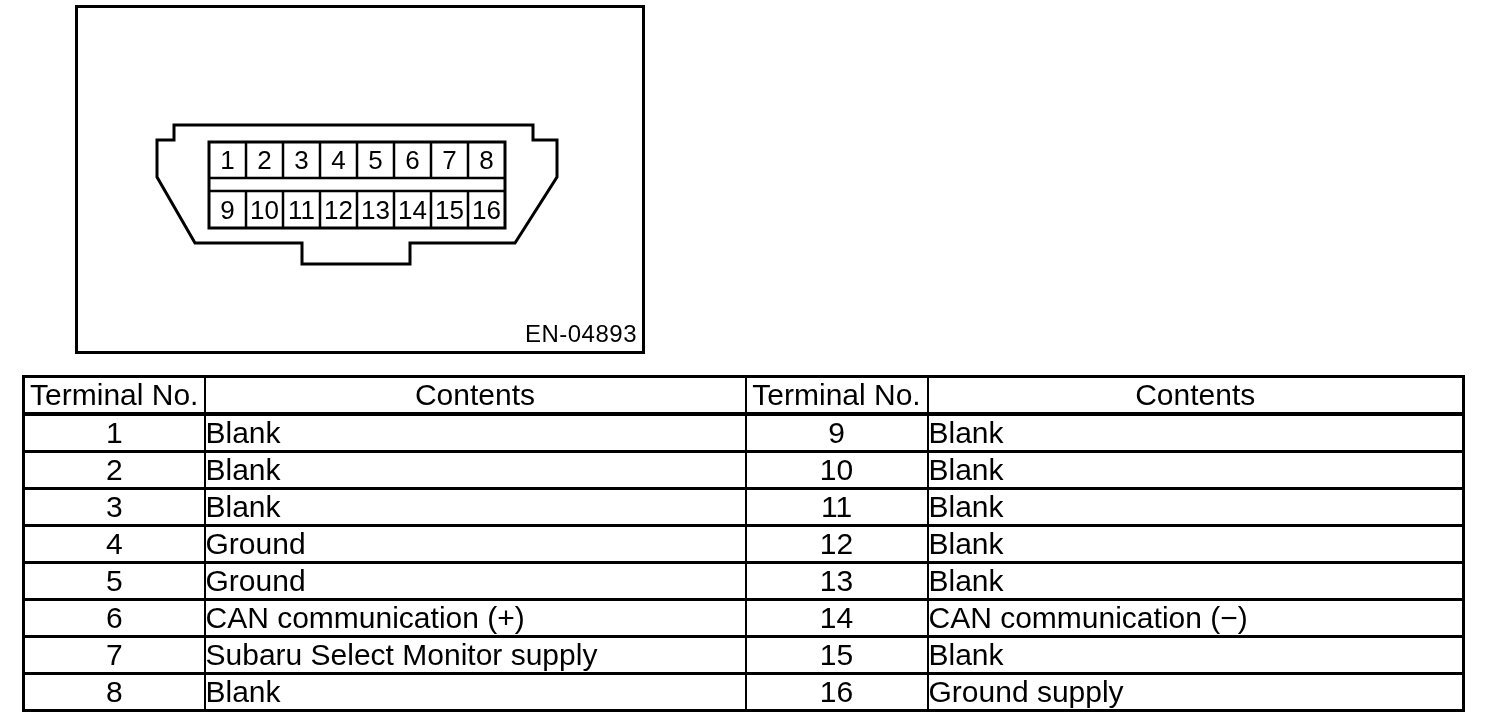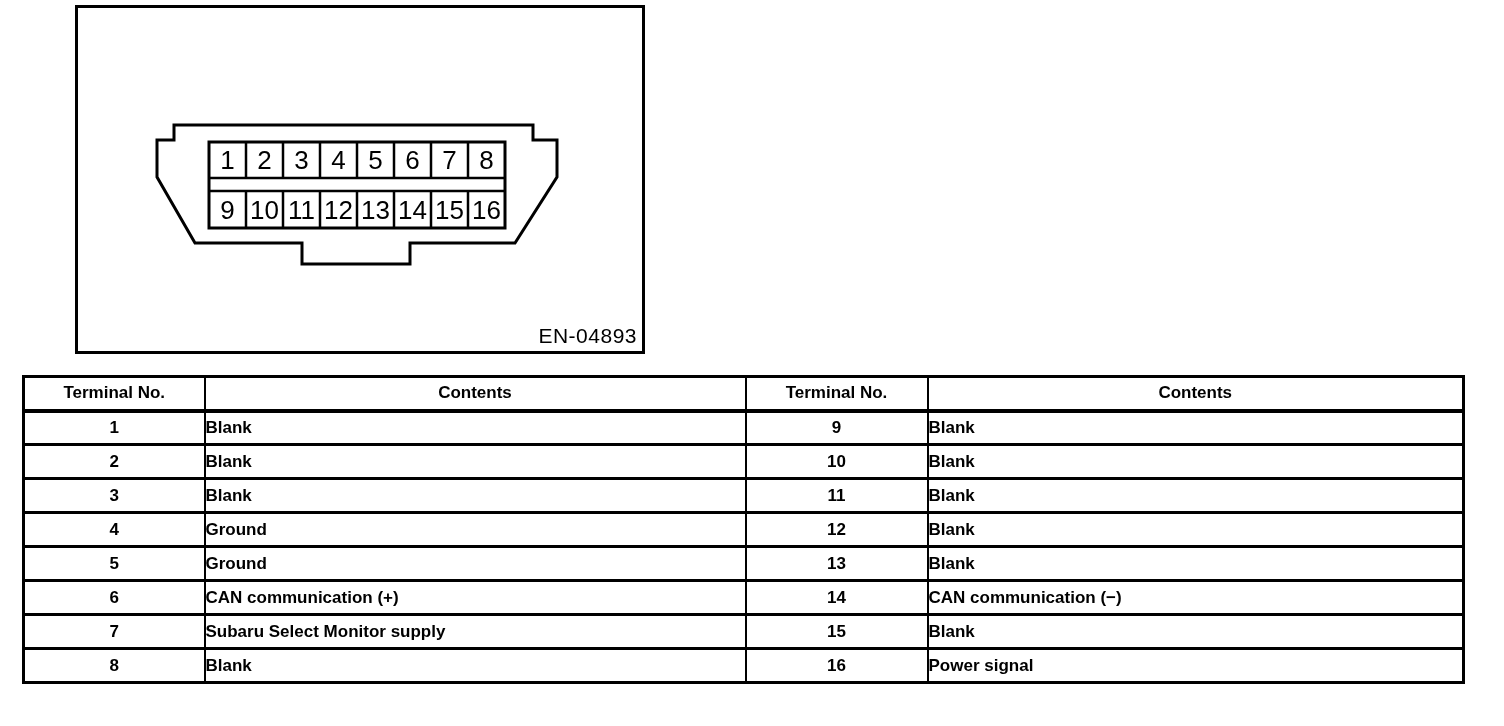--- a/index.html
+++ b/index.html
@@ -21,21 +21,21 @@
     background: #fff;
   }
   .figure svg {
     position: absolute;
     left: 0; top: 0;
     width: 564px; height: 343px;
   }
   .figure .caption {
     position: absolute;
     right: 5px; bottom: 5px;
-    font-size: 21px;
+    font-size: 24px;
     letter-spacing: 0.5px;
     line-height: 1;
   }
   .pin-num {
     font-family: "Liberation Sans", sans-serif;
     font-size: 26px;
     fill: #000;
   }
   
   table.pinout {
@@ -46,22 +46,22 @@
     table-layout: fixed;
     border: 3px solid #000;
   }
   table.pinout th, table.pinout td {
     border-top: 3px solid #000;
     border-bottom: 3px solid #000;
     border-left: 2px solid #000;
     border-right: 2px solid #000;
     height: 34px;
     padding: 0;
-    font-size: 17px;
-    font-weight: bold;
+    font-size: 30px;
+    font-weight: normal;
     vertical-align: middle;
     white-space: nowrap;
     overflow: hidden;
   }
   table.pinout th { border-bottom: 4px solid #000; }
   .tno  { text-align: center; }
   .cont { text-align: left; padding-left: 12px; margin-top: 16px; }
   th.cont { text-align: center; padding-left: 0; }
 </style>
 </head>
@@ -172,16 +172,16 @@
     <tr>
       <td class="tno">7</td>
       <td class="cont">Subaru Select Monitor supply</td>
       <td class="tno">15</td>
       <td class="cont">Blank</td>
     </tr>
     <tr>
       <td class="tno">8</td>
       <td class="cont">Blank</td>
       <td class="tno">16</td>
-      <td class="cont">Power signal</td>
+      <td class="cont">Ground supply</td>
     </tr>
   </tbody>
 </table>
 
 </body></html>

